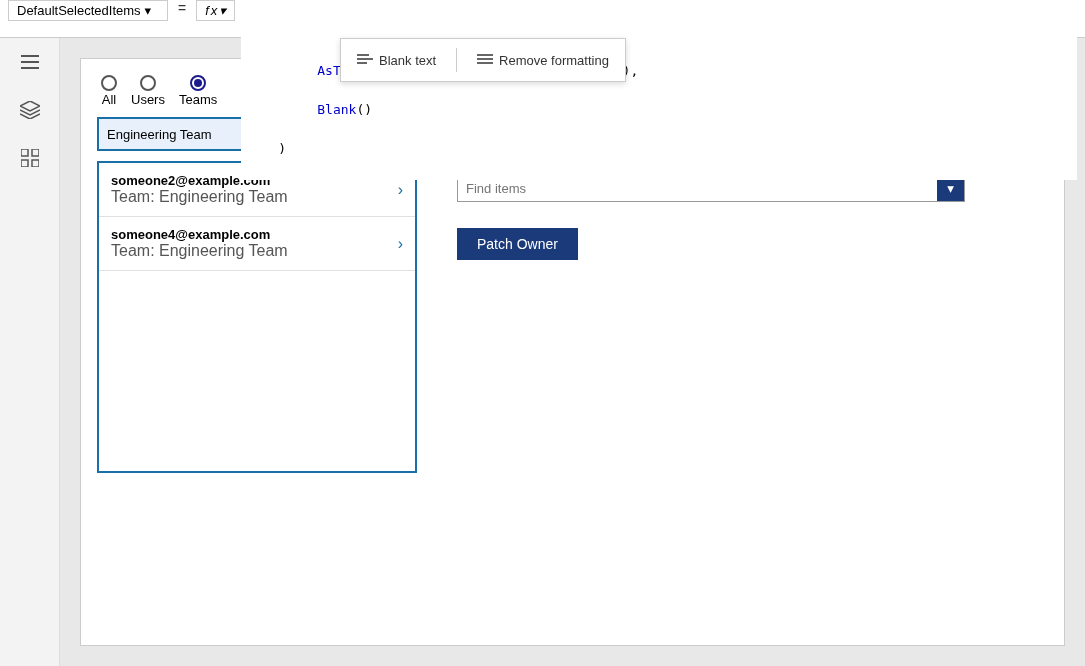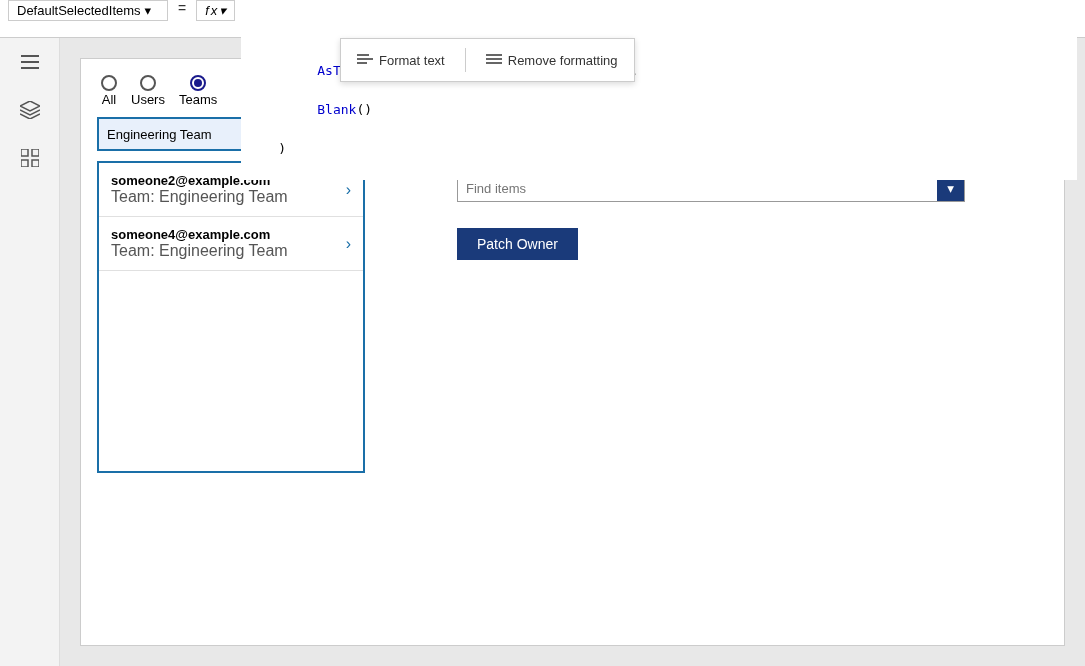--- a/index.html
+++ b/index.html
@@ -201,21 +201,21 @@
       color: #fff;
       border: none;
       padding: 4px 8px;
       cursor: pointer;
       font-size: 12px;
     }
 
     
     .gallery-list {
       border: 2px solid #1a6fa8;
-      width: 268px;
+      width: 320px;
     }
     .gallery-item {
       display: flex;
       align-items: center;
       justify-content: space-between;
       padding: 10px 12px;
       border-bottom: 1px solid #e0e0e0;
       cursor: pointer;
     }
     .gallery-item:last-child {
@@ -371,21 +371,21 @@
 
   <div class="content-area">
 
     <div class="format-toolbar">
       <div class="format-toolbar-item">
         <svg width="16" height="14" viewBox="0 0 16 14">
             <line x1="0" y1="2" x2="12" y2="2" stroke="#333" stroke-width="1.5"></line>
             <line x1="0" y1="6" x2="16" y2="6" stroke="#333" stroke-width="1.5"></line>
             <line x1="0" y1="10" x2="10" y2="10" stroke="#333" stroke-width="1.5"></line>
           </svg>
-        <span>Format text</span>
+        <span>Blank text</span>
       </div>
       <div class="toolbar-divider"></div>
       <div class="format-toolbar-item">
         <svg width="16" height="14" viewBox="0 0 16 14">
             <line x1="0" y1="2" x2="16" y2="2" stroke="#333" stroke-width="1.5"></line>
             <line x1="0" y1="6" x2="16" y2="6" stroke="#333" stroke-width="1.5"></line>
             <line x1="0" y1="10" x2="16" y2="10" stroke="#333" stroke-width="1.5"></line>
           </svg>
         <span>Remove formatting</span>
       </div>

